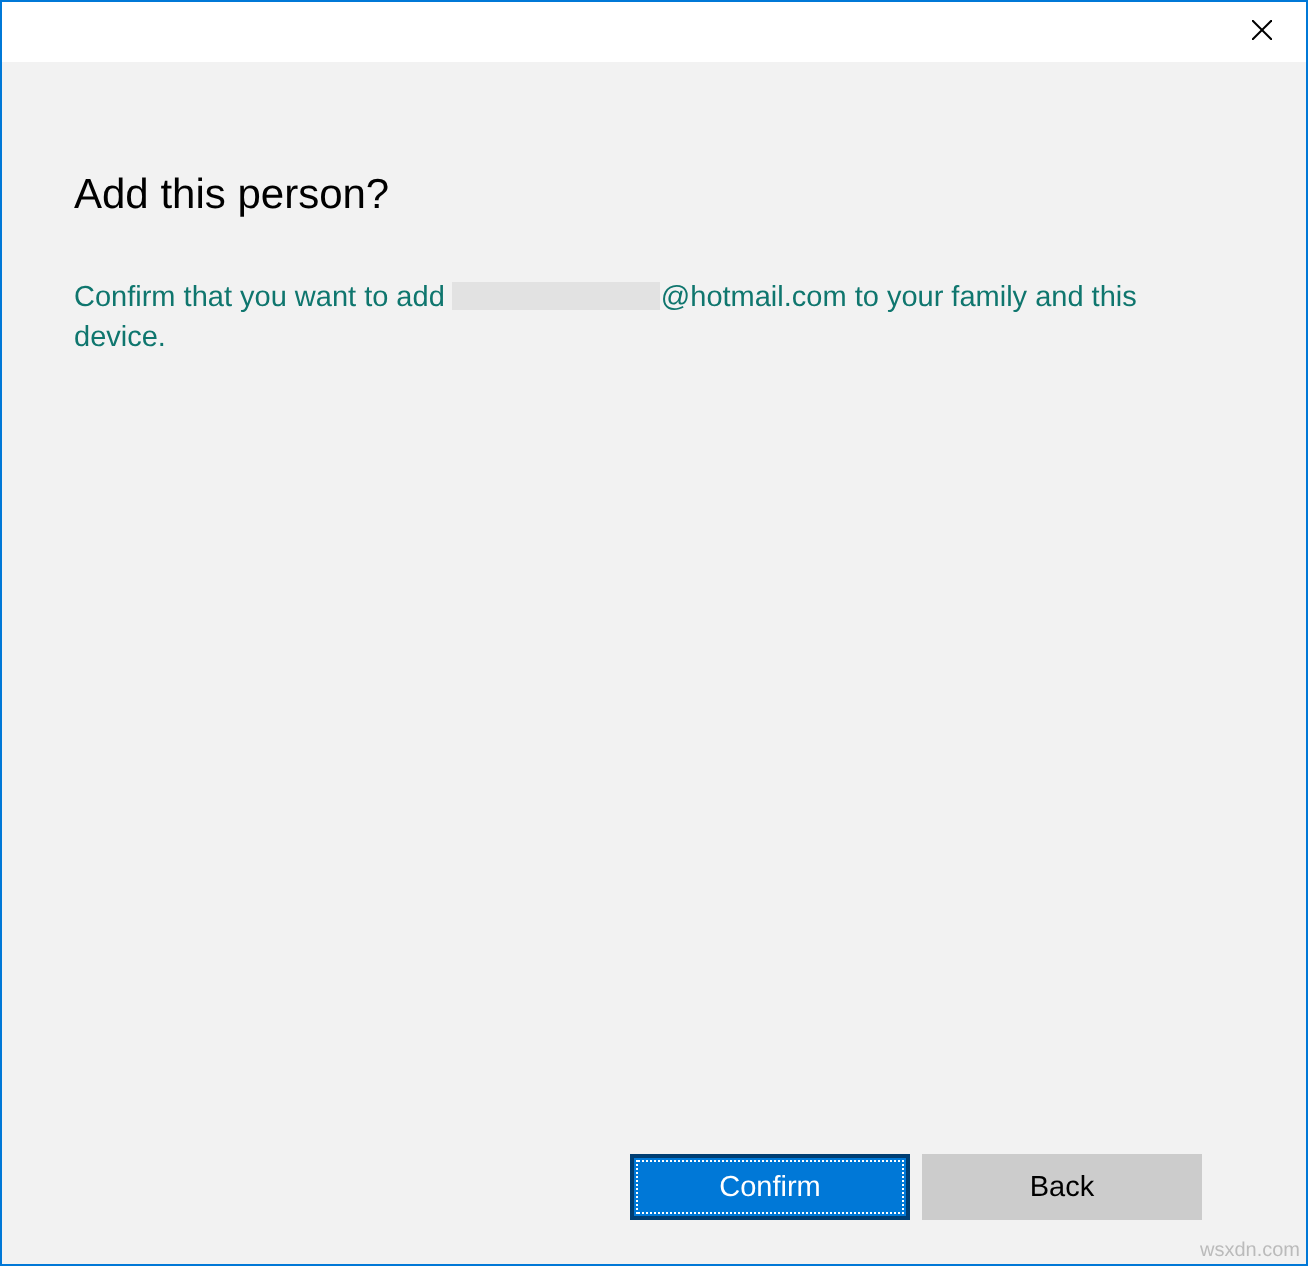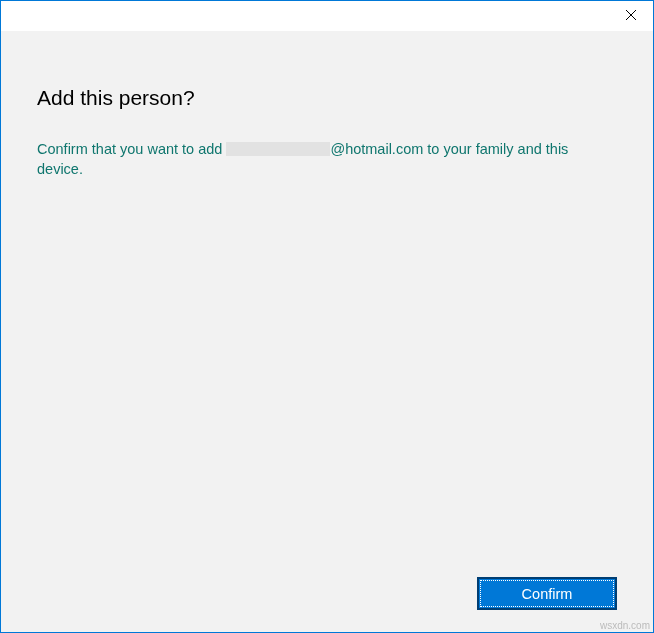--- a/index.html
+++ b/index.html
@@ -65,21 +65,21 @@
       width: 104px;
       height: 14px;
       background: #e2e2e2;
       vertical-align: middle;
       position: relative;
       top: -1px;
     }
     .button-row {
       position: absolute;
       bottom: 22px;
-      right: 36px;
+      right: 52px;
       display: flex;
       gap: 6px;
     }
     .btn {
       width: 140px;
       height: 33px;
       font-family: "Segoe UI", Tahoma, sans-serif;
       font-size: 14.5px;
       border: none;
       cursor: pointer;
@@ -124,18 +124,19 @@
 
   <div class="content-area">
     <h1 class="heading">Add this person?</h1>
 
     <p class="body-text">
       <span>Confirm that you want to add </span><span class="redacted"></span><span>@hotmail.com to your family and this device.</span>
     </p>
 
     <div class="button-row">
       <button class="btn btn-primary">Confirm</button>
+      <button class="btn btn-secondary">Back</button>
     </div>
   </div>
 
 </div>
 
 <div class="watermark">wsxdn.com</div>
 
 </body></html>

